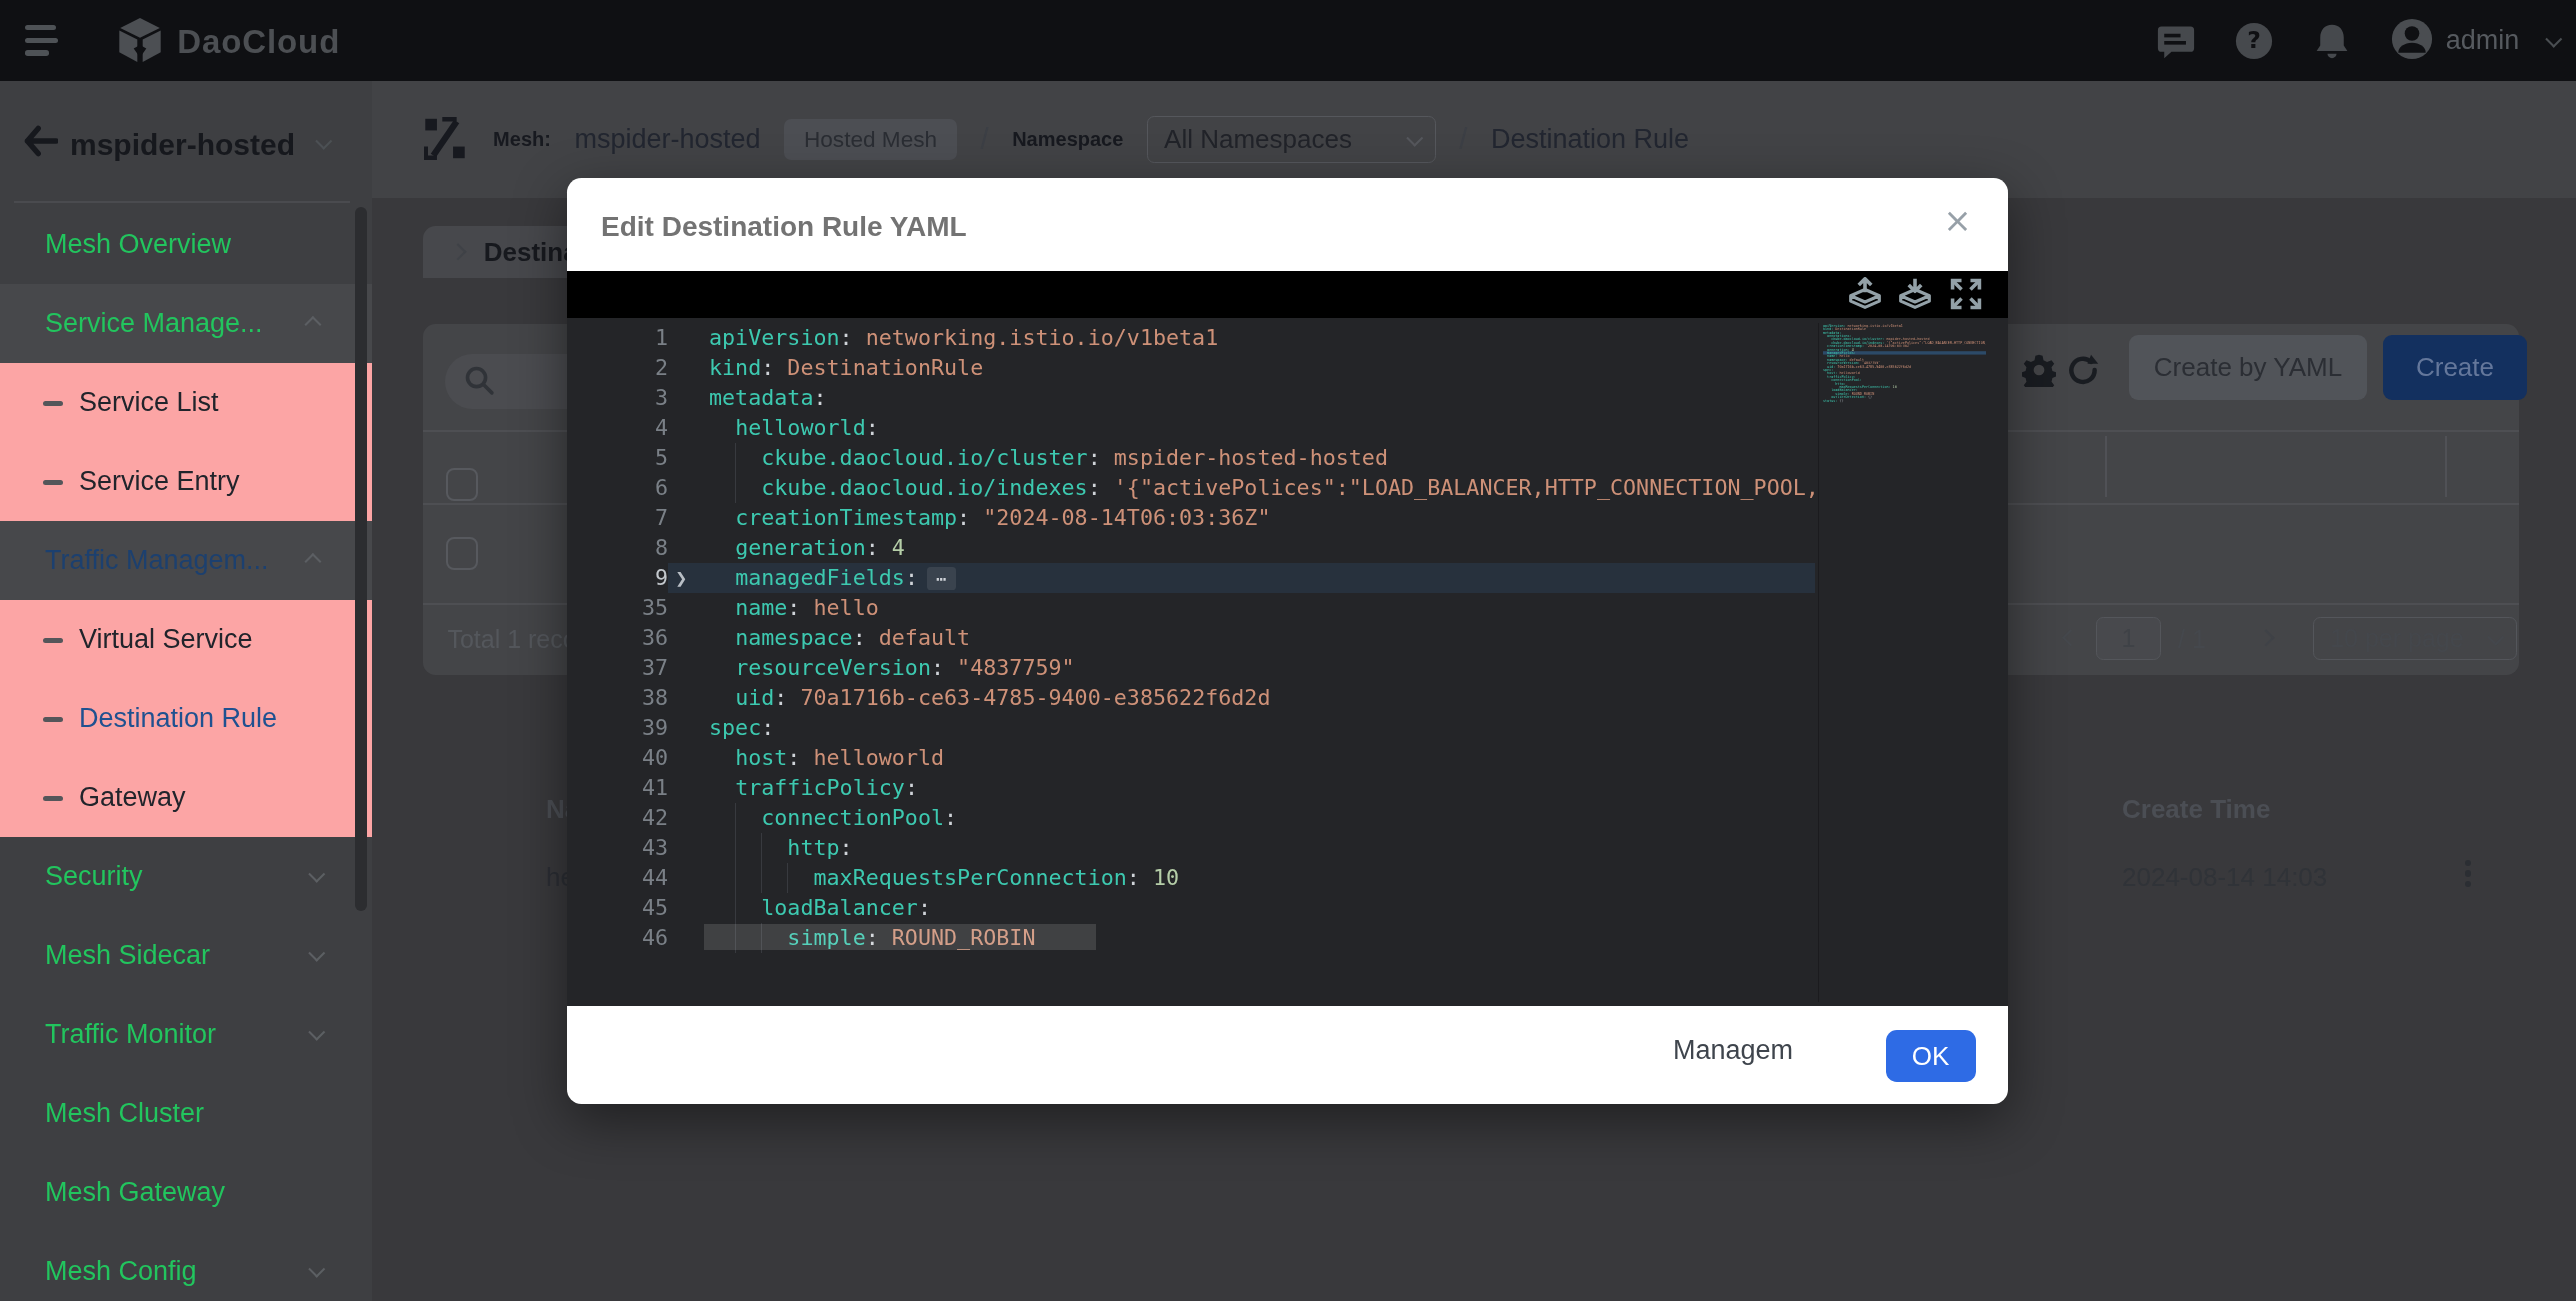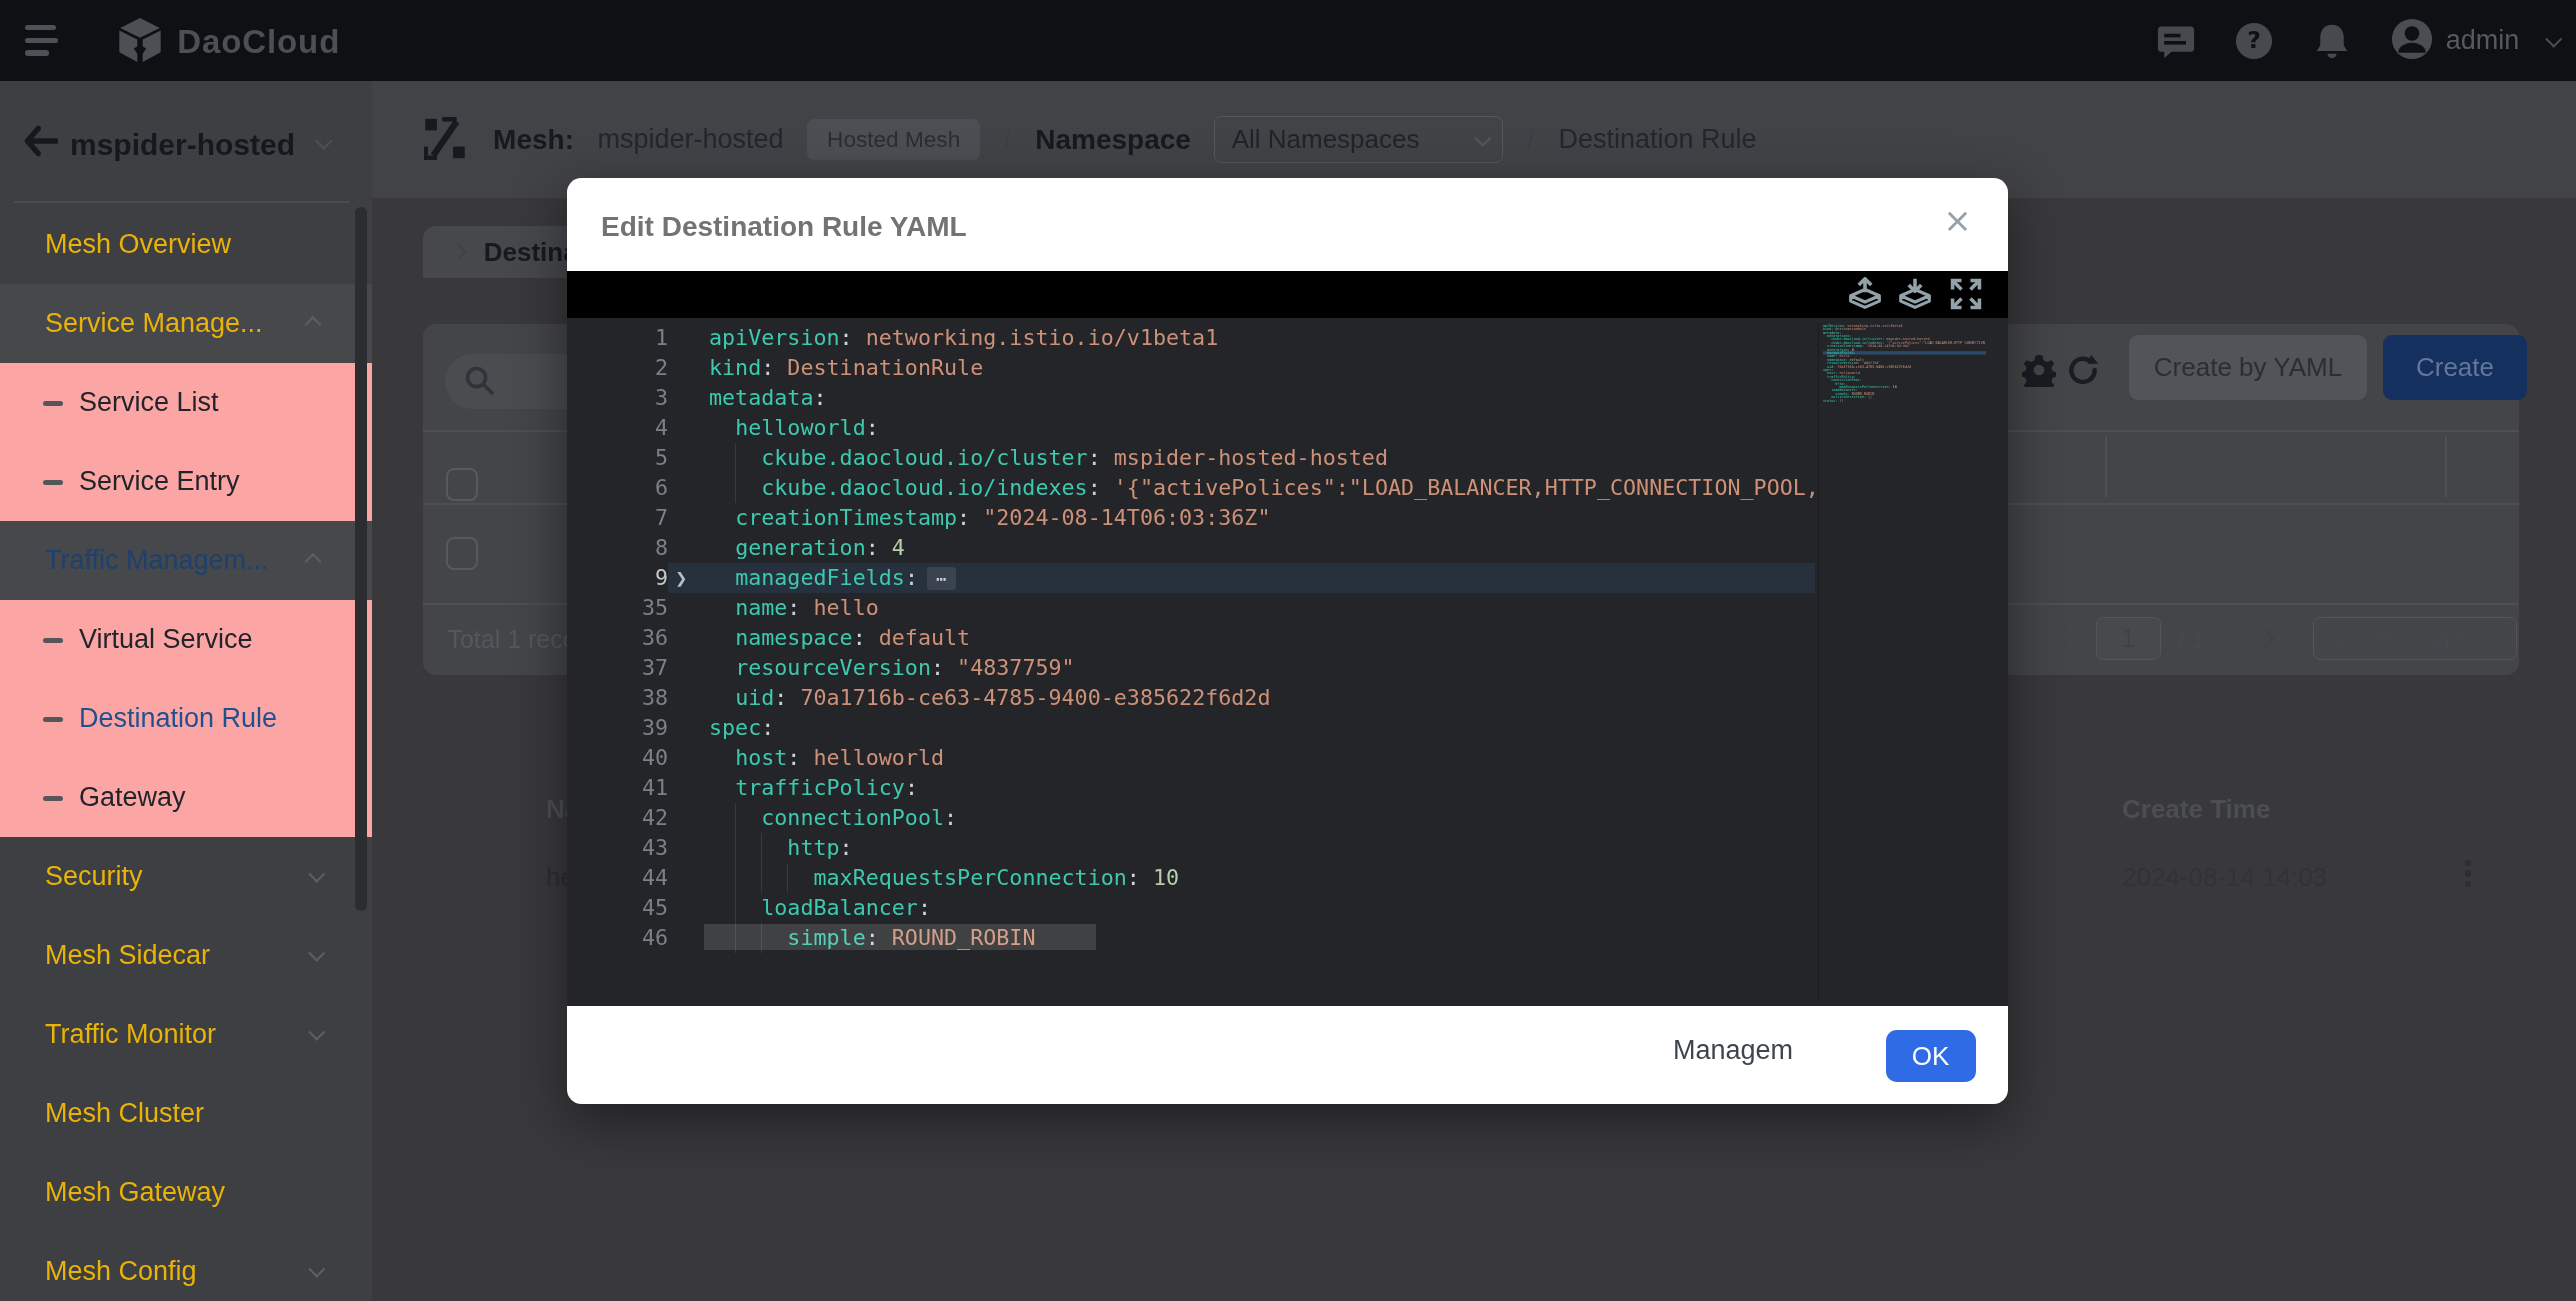--- a/index.html
+++ b/index.html
@@ -31,32 +31,32 @@
   .sb-head { position:absolute; left:0; top:0; width:372px; height:120px; }
   .sb-back { position:absolute; left:21.7px; top:42px; width:36px; height:36px; cursor:pointer; }
   .sb-title { position:absolute; left:70px; top:47px; font-size:30px; font-weight:600; color:#16181d; }
   .sb-title-chev { position:absolute; left:316px; top:56px; }
   .sb-divider { position:absolute; left:14.4px; top:120px; width:336px; height:1.8px; background:#4a4b4f; }
   .sb-menu { position:absolute; left:0; top:124px; width:372px; }
   .sb-item { position:relative; width:372px; height:79px; display:flex; align-items:center; cursor:pointer; }
   .sb-item.lvl0 { padding-left:45px; }
   .sb-item.lvl1 { padding-left:79px; background:#fca5a5; }
   .sb-item.section { background:#47484b; }
-  .sb-item .lbl { font-size:27px; color:#eab308; }
+  .sb-item .lbl { font-size:27px; color:#22c55e; }
   .sb-item.lvl1 .lbl { color:#21242b; }
   .sb-item.active-section .lbl { color:#1c406f; }
   .sb-item.active-sub .lbl { color:#1f5190; }
   .sb-item .dash { position:absolute; left:43px; top:38px; width:20px; height:4.5px; border-radius:2.7px; background:#54565a; }
   .sb-item .chevslot { position:absolute; right:51px; top:32.5px; }
   .sb-scroll { position:absolute; right:5.4px; top:126px; width:11.7px; height:704px; border-radius:6.3px; background:#2c2d30; }
 
   
   .crumbbar { position:absolute; left:372px; top:81px; width:2204px; height:117px; background:#424346; }
   .crumb-inner { position:absolute; left:52px; top:0; height:117px; display:flex; align-items:center; gap:23.5px; }
-  .crumb-label { font-size:28px; font-weight:bold; color:#17191f; }
+  .crumb-label { font-size:20px; font-weight:bold; color:#17191f; }
   .crumb-value { font-size:27px; color:#222630; }
   .crumb-badge { background:#4c4e53; border-radius:7.2px; padding:7.2px 20px; font-size:22.6px; color:#2a2d33; }
   .crumb-sep { font-size:29px; color:#3c3f45; }
   .ns-select { display:flex; align-items:center; justify-content:space-between; width:289px; height:47px; border:1.8px solid #55575c; border-radius:7.2px; padding:0 16.2px; cursor:pointer; }
   .ns-select .val { font-size:26px; color:#212329; }
 
   
   .content { position:absolute; left:372px; top:199px; width:2204px; height:1103px; background:#39393c; }
   .tab-pill { position:absolute; left:51px; top:27px; width:280px; height:52px; background:#47484c; border-radius:12.6px 12.6px 0 0; display:flex; align-items:center; gap:20px; padding-left:29px; cursor:pointer; }
   .tab-pill .lbl { font-size:26px; font-weight:bold; color:#17191e; }

